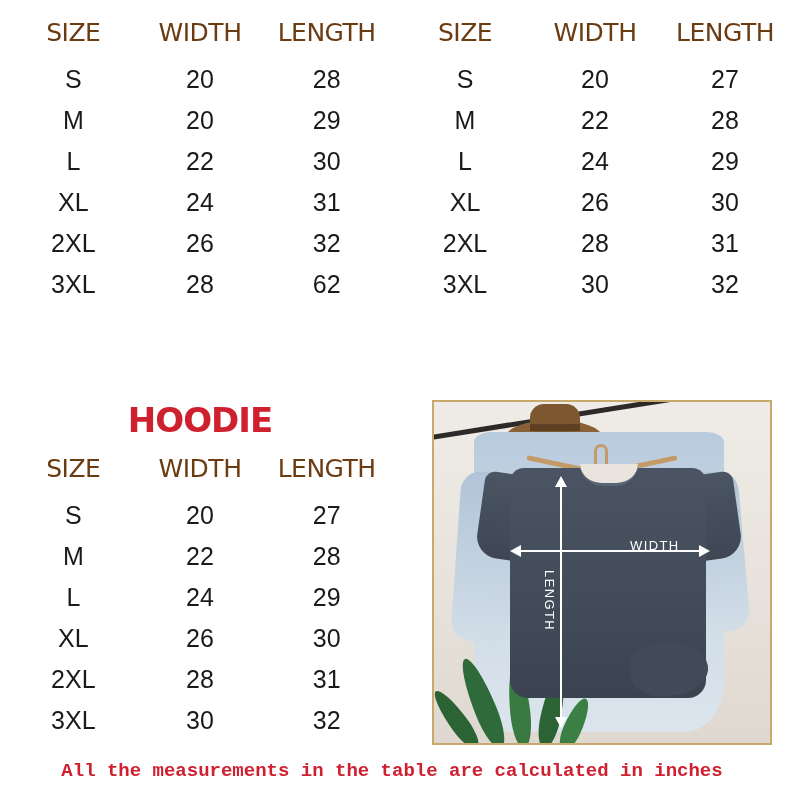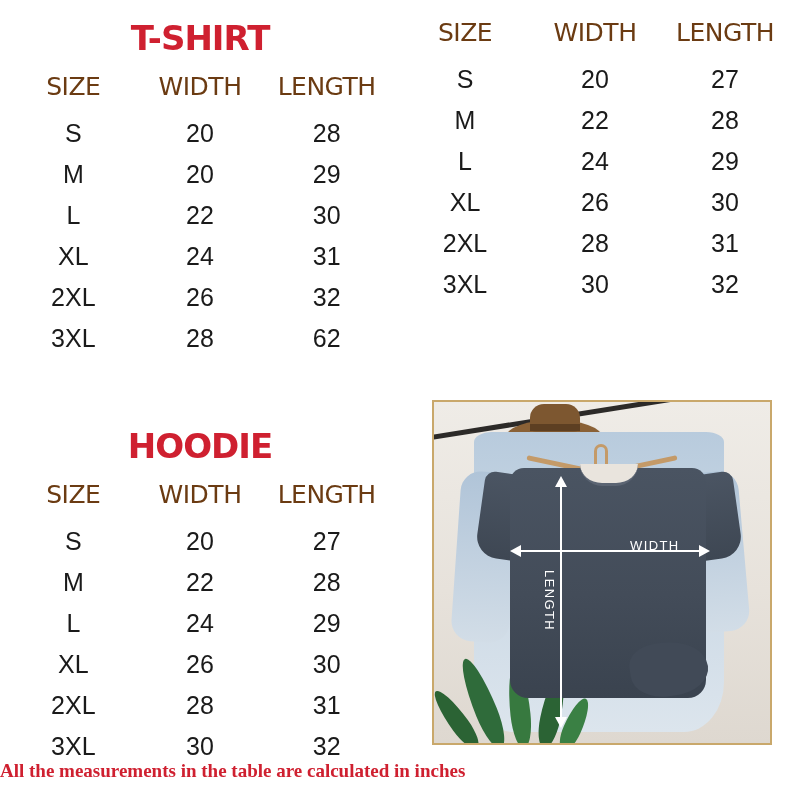--- a/index.html
+++ b/index.html
@@ -13,21 +13,21 @@
   #page {
     position: relative;
     width: 800px; height: 800px;
     background: #ffffff;
   }
 
   
   .chart-block { position: absolute; }
   #tshirt-block    { left: 10px;  top: 18px; width: 380px; }
   #sweatshirt-block{ left: 400px; top: 18px; width: 390px; }
-  #hoodie-block    { left: 10px;  top: 400px; width: 380px; margin-top: 26px; }
+  #hoodie-block    { left: 10px;  top: 400px; width: 380px; }
 
   .chart-title {
     text-align: center;
     color: #cf2030;
     font-weight: bold;
     font-size: 34px;
     letter-spacing: -1px;
     font-family: "DejaVu Sans", sans-serif;
     margin: 0 0 14px 0;
     white-space: nowrap;
@@ -227,33 +227,33 @@
     font-size: 13px;
     letter-spacing: 1.4px;
     writing-mode: vertical-rl;
     font-family: "Liberation Sans", sans-serif;
   }
 
   
   #footer-note {
     position: absolute;
     left: 0; right: 16px; top: 760px;
+    text-align: center;
     color: #cf2030;
     font-weight: bold;
     font-size: 19px;
-    font-family: Liberation Serif, serif;
+    font-family: Liberation Mono, monospace;
   }
 </style>
 </head>
 <body>
 
 <div id="page">
 
   <div class="chart-block" id="tshirt-block">
-    <div class="chart-title">T-SHIRT</div>
     <table class="size-table">
       <thead>
         <tr>
           <th>SIZE</th>
           <th>WIDTH</th>
           <th>LENGTH</th>
         </tr>
       </thead>
       <tbody>
         <tr>

